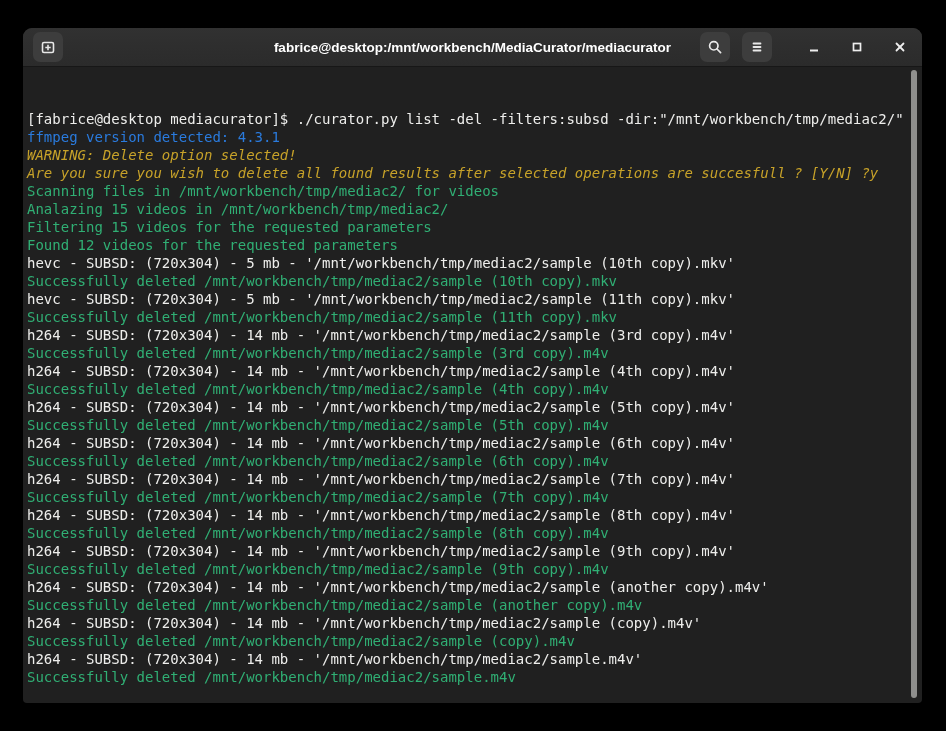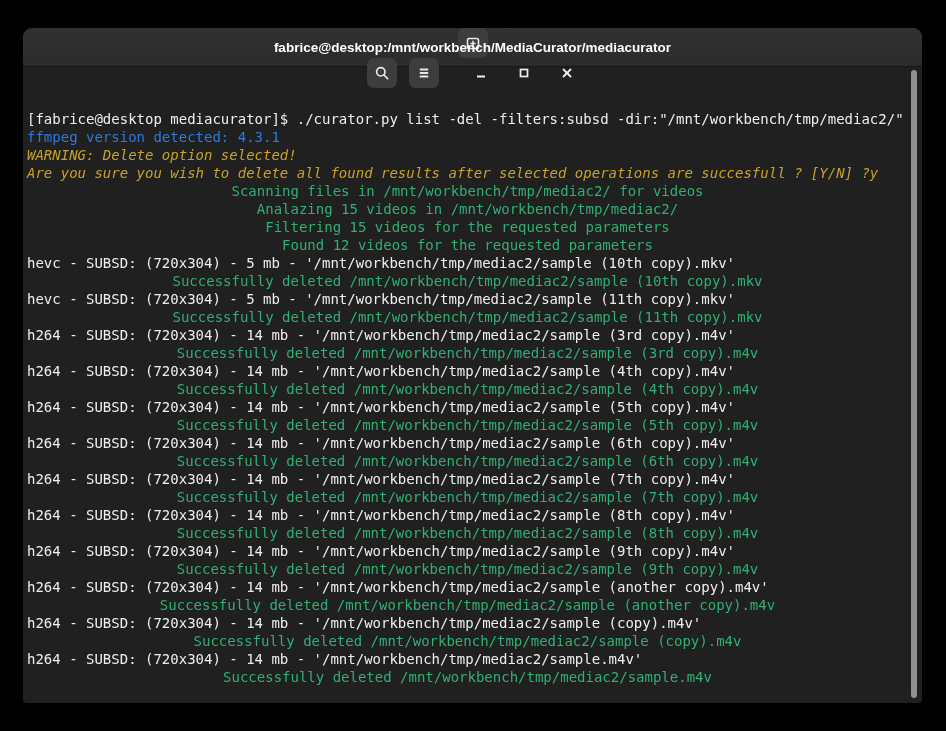--- a/index.html
+++ b/index.html
@@ -17,21 +17,20 @@
 
   
   .titlebar {
     position: relative;
     height: 39px;
     background: linear-gradient(to bottom, #313131, #2b2b2b);
     border-bottom: 1px solid #171717;
     display: flex;
     align-items: center;
     padding: 0 10px;
-    flex-direction: column;
   }
   .titlebar-title {
     position: absolute;
     left: 50%; top: 50%;
     transform: translate(-50%, -50%);
     color: #ffffff;
     font-family: "Liberation Sans", "DejaVu Sans", sans-serif;
     font-size: 13.5px;
     font-weight: bold;
     white-space: nowrap;
@@ -75,21 +74,21 @@
     font-family: "DejaVu Sans Mono", "Liberation Mono", monospace;
     font-size: 14px;
     line-height: 18px;
     white-space: pre;
     overflow: hidden;
   }
   .line { height: 18px; }
   .c-white  { color: var(--text-white,  #eeeeec); }
   .c-blue   { color: var(--text-blue,   #2a7bde); }
   .c-yellow { color: var(--text-yellow, #c7a229); font-style: italic; }
-  .c-green  { color: var(--text-green,  #30af74); text-align: center; }
+  .c-green  { color: var(--text-green,  #30af74); }
 
   .scrollbar-track {
     position: absolute;
     right: 2px; top: 1px;
     width: 11px; height: calc(100% - 2px);
   }
   .scrollbar-thumb {
     position: absolute;
     right: 3px; top: 2px;
     width: 6px;

